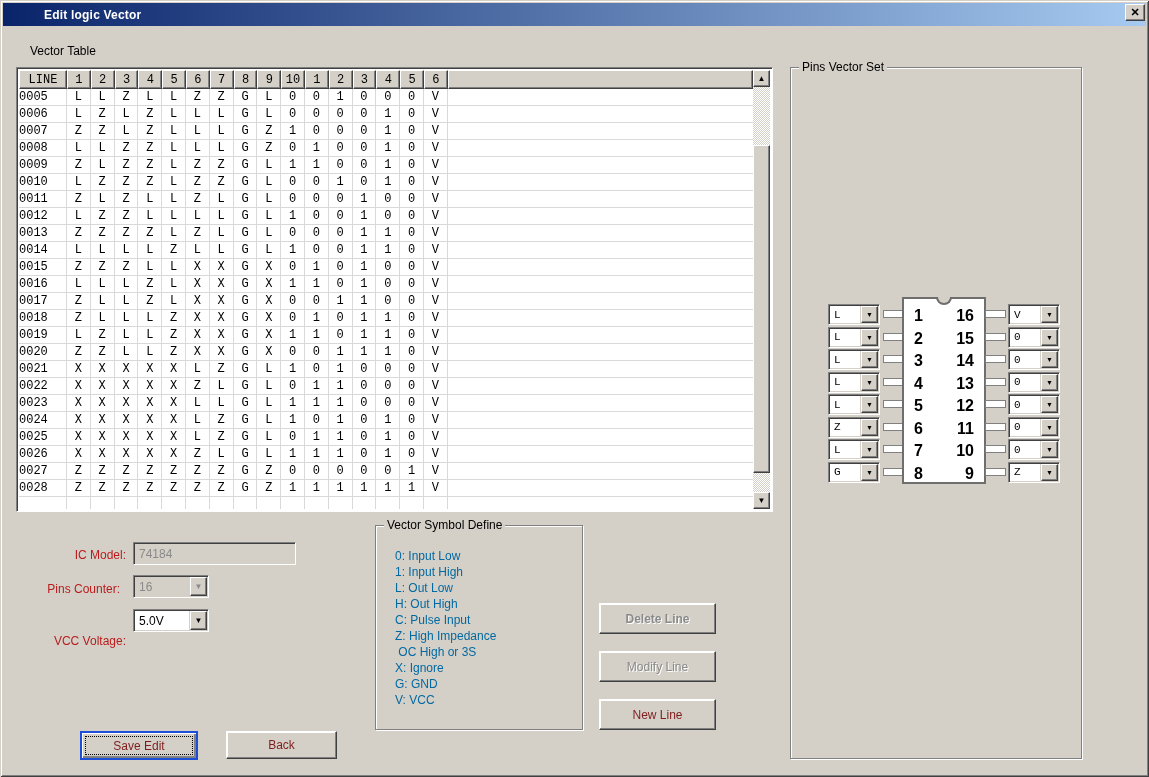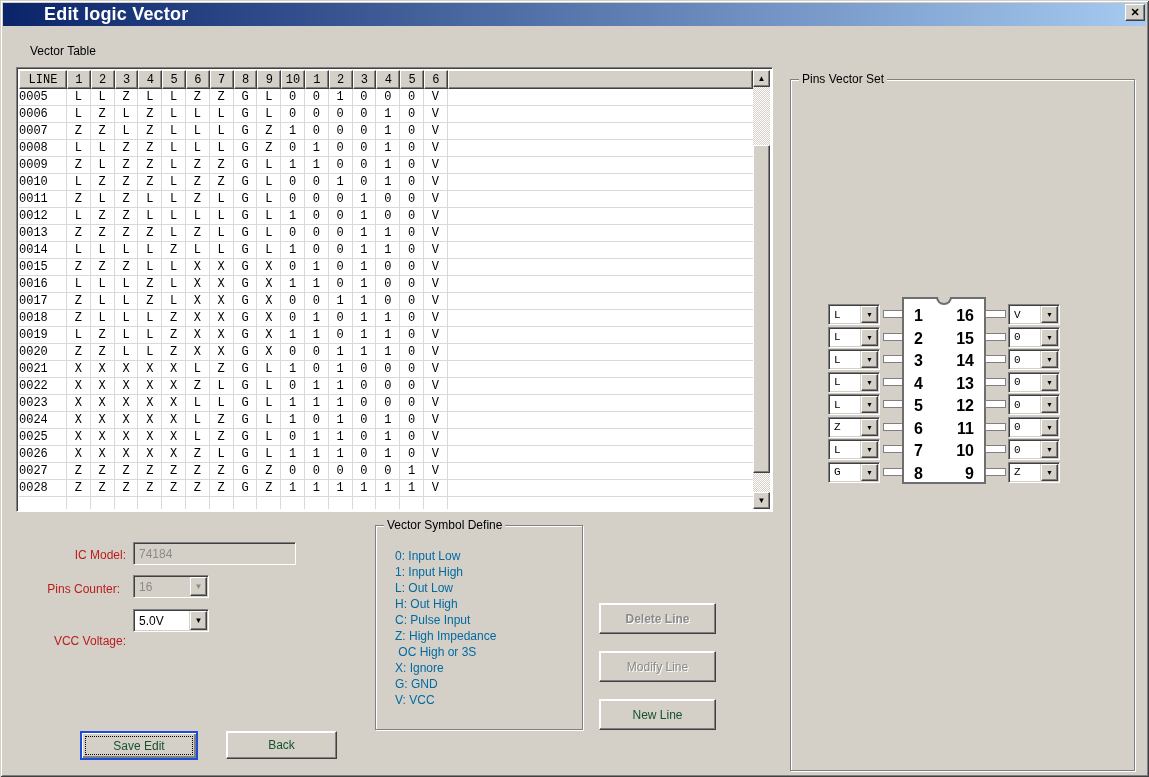--- a/index.html
+++ b/index.html
@@ -3,21 +3,21 @@
 <meta charset="utf-8">
 <style>
   html,body{margin:0;padding:0;background:#3a6ea5;font-family:"Liberation Sans",sans-serif;cursor:default;}
   *{box-sizing:border-box;-webkit-user-select:none;user-select:none;}
   .window{position:relative;width:1149px;height:777px;background:#d4d0c8;
     box-shadow:inset 1px 1px 0 #d4d0c8, inset -1px -1px 0 #404040,
                inset 2px 2px 0 #ffffff, inset -2px -2px 0 #808080;}
   .titlebar{position:absolute;left:3px;top:3px;right:3px;height:23px;
     background:linear-gradient(to right,#0a246a,#a6caf0);
     display:flex;align-items:center;padding-left:6px;}
-  .title-text{color:#ffffff;font-weight:bold;font-size:18px;letter-spacing:.2px;padding-left:35px;}
+  .title-text{color:#ffffff;font-weight:bold;font-size:12px;letter-spacing:.2px;padding-left:35px;}
   .close-btn{position:absolute;right:4px;top:4px;width:20px;height:17px;background:#d4d0c8;
     border:1px solid;border-color:#ffffff #404040 #404040 #ffffff;
     box-shadow:inset -1px -1px 0 #808080;display:flex;align-items:center;justify-content:center;
     font-size:11px;font-weight:bold;color:#000;line-height:1;}
   .static-label{position:absolute;font-size:12px;color:#000;white-space:pre;}
 
   
   .vtable{position:absolute;left:16px;top:67px;width:757px;height:445px;background:#ffffff;
     border:1px solid;border-color:#808080 #ffffff #ffffff #808080;
     box-shadow:inset 1px 1px 0 #404040;overflow:hidden;}
@@ -85,21 +85,21 @@
   .combobox.disabled .cb-btn{color:#8a8a8a;}
   .combobox.enabled .cb-btn{color:#000;}
 
   
   .symbol-lines{position:absolute;left:395px;top:549px;display:flex;flex-direction:column;}
   .symbol-lines div{height:16px;font-size:12px;color:#0369a1;white-space:pre;}
 
   
   .btn{position:absolute;background:#d4d0c8;border:1px solid;border-color:#ffffff #404040 #404040 #ffffff;
     box-shadow:inset -1px -1px 0 #808080, inset 1px 1px 0 #ffffff;
-    display:flex;align-items:center;justify-content:center;font-size:12px;color:#14532d;}
+    display:flex;align-items:center;justify-content:center;font-size:12px;color:#7f1d1d;}
   .btn.disabled{color:#8a8a8a;text-shadow:1px 1px 0 #ffffff;}
   .btn.default{border:2px solid #1d4ed8;box-shadow:inset 1px 1px 0 #ffffff, inset -1px -1px 0 #808080, inset -2px -2px 0 #808080;}
   .btn.default::after{content:"";position:absolute;left:3px;top:3px;right:3px;bottom:3px;border:1px dotted #000;}
 </style>
 </head>
 <body>
 
 <div class="window">
 
   <div class="titlebar">
@@ -642,21 +642,21 @@
       </div>
       <div class="sb-track">
         <div class="sb-thumb"></div>
       </div>
       <div class="sb-btn">
         <span>▼</span>
       </div>
     </div>
   </div>
 
-  <div class="groupbox" style="left:790px;top:79px;width:345px;height:692px;">
+  <div class="groupbox" style="left:790px;top:67px;width:292px;height:692px;">
     <span class="gb-label">Pins Vector Set</span>
   </div>
 
   <div class="pin-col" style="left:828px;top:304px;">
       <div class="pin-combo">
         <span class="combo-val">L</span>
         <span class="combo-btn">▼</span>
       </div>
       <div class="pin-combo">
         <span class="combo-val">L</span>

